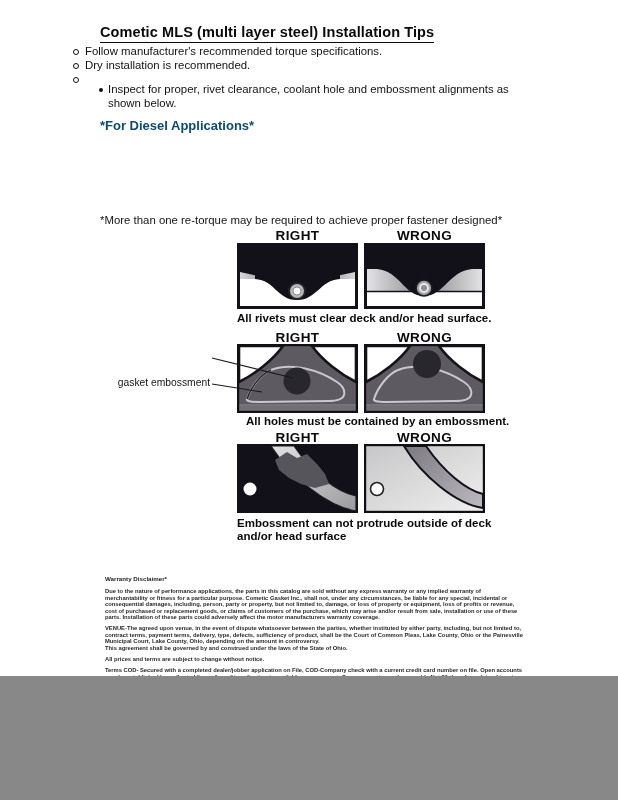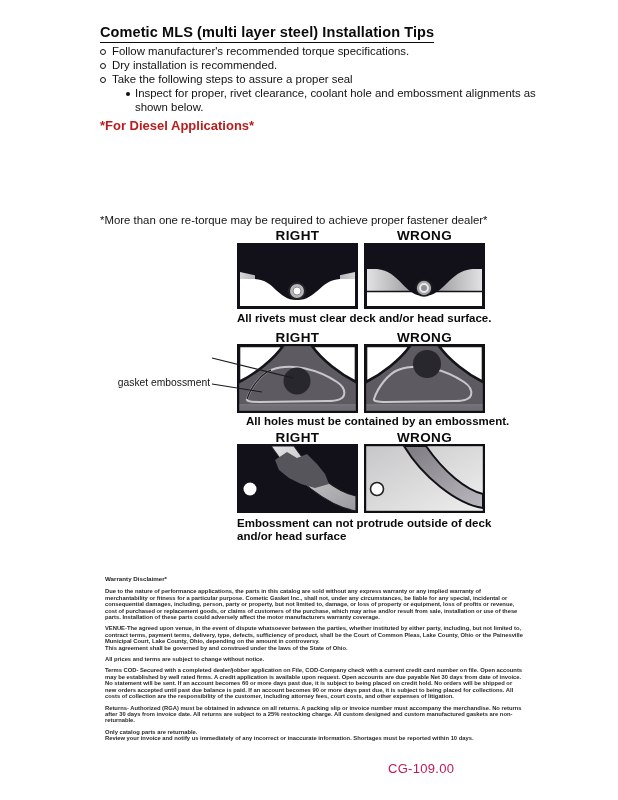--- a/index.html
+++ b/index.html
@@ -1,31 +1,31 @@
 <!DOCTYPE html>
 <html><head>
 <meta charset="utf-8">
 <style>
   html,body{margin:0;padding:0;background:#888;}
-  .page{position:relative;width:618px;height:800px;background:#ffffff;overflow:hidden;
+  .page{position:relative;width:618px;height:676px;background:#ffffff;overflow:hidden;
         font-family:"Liberation Sans", sans-serif;color:#111;}
   .abs{position:absolute;}
 
   .title{left:100px;top:24px;font-size:14.5px;font-weight:bold;color:#0a0a0a;
          border-bottom:1.6px solid #0a0a0a;padding-bottom:2px;letter-spacing:.1px;}
 
-  .bullets{left:100px;top:45px;width:440px;font-size:11.4px;line-height:13.9px;}
+  .bullets{left:73px;top:45px;width:440px;font-size:11.4px;line-height:13.9px;}
   .b-row{display:flex;align-items:flex-start;}
   .o-dot{flex:0 0 auto;width:4px;height:4px;border:1px solid #111;border-radius:50%;
          margin:4px 6px 0 0;}
   .f-dot{flex:0 0 auto;width:4px;height:4px;background:#111;border-radius:50%;
          margin:5px 5px 0 0;}
   .sub{margin-left:26px;}
 
-  .h2{left:100px;top:118px;font-size:13px;font-weight:bold;color:#b91c1c;}
+  .h2{left:100px;top:118px;font-size:13px;font-weight:bold;color:#0c4a6e;}
   .para{left:100px;width:428px;font-size:11.4px;line-height:14.6px;color:#141414;}
   .p1{top:137px;} .p2{top:170px;} .p3{top:213px;}
 
   .b-label{position:absolute;width:121px;text-align:center;font-size:13.5px;
            font-weight:bold;color:#0a0a0a;letter-spacing:.4px;}
   .diag{position:absolute;width:121px;height:69px;}
   .diag svg{display:block;}
   .caption{position:absolute;font-size:11.5px;font-weight:bold;color:#0a0a0a;
            line-height:13px;white-space:pre-line;}
 
@@ -52,30 +52,29 @@
     <div class="b-row">
       <span class="o-dot"></span>
       <span>Follow manufacturer's recommended torque specifications.</span>
     </div>
     <div class="b-row">
       <span class="o-dot"></span>
       <span>Dry installation is recommended.</span>
     </div>
     <div class="b-row">
       <span class="o-dot"></span>
-      <span>Take the following steps to assure a proper seal</span>
     </div>
     <div class="b-row sub">
       <span class="f-dot"></span>
       <span>Inspect for proper, rivet clearance, coolant hole and embossment alignments as shown below.</span>
     </div>
   </div>
 
   <div class="abs h2">*For Diesel Applications*</div>
-  <div class="abs para p3">*More than one re-torque may be required to achieve proper fastener dealer*</div>
+  <div class="abs para p3">*More than one re-torque may be required to achieve proper fastener designed*</div>
 
   <div class="b-label" style="left:237px;top:228px;">RIGHT</div>
   <div class="b-label" style="left:364px;top:228px;">WRONG</div>
 
   <div class="diag" style="left:237px;top:243px;">
     <svg width="121" height="66" viewBox="0 0 121 66">
       <defs>
         <linearGradient id="w1" x1="0" y1="0" x2="1" y2="0">
           <stop offset="0" stop-color="#d6d6d8"></stop>
             <stop offset="1" stop-color="#8f8f93"></stop>

